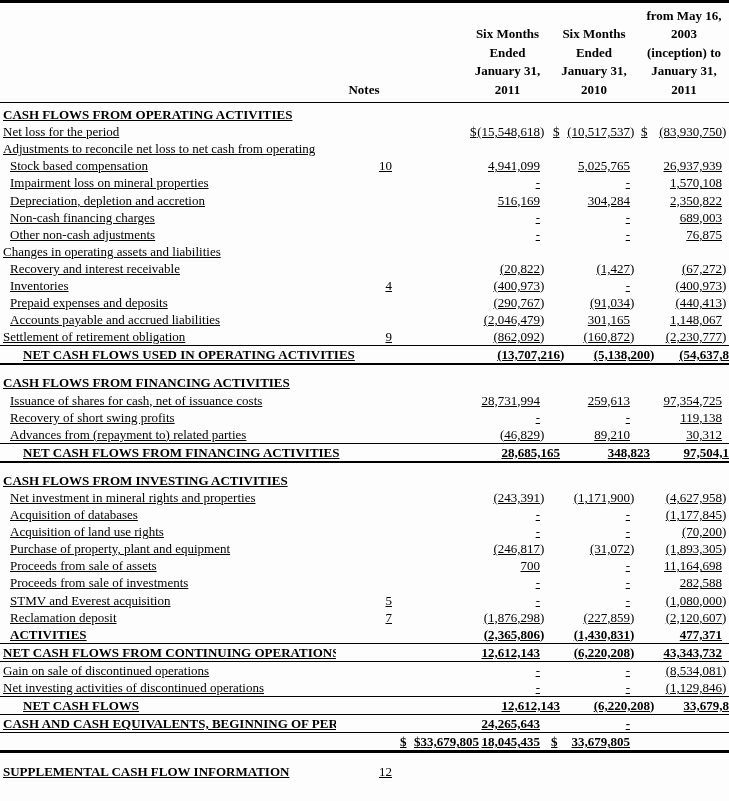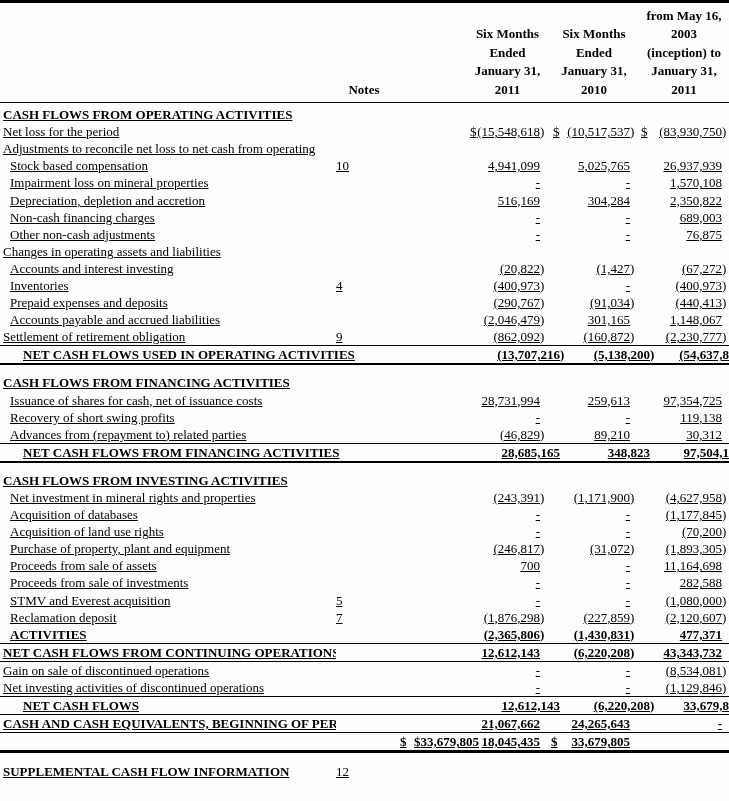--- a/index.html
+++ b/index.html
@@ -37,21 +37,21 @@
   }
   .row.blank{min-height:9px;line-height:9px;}
   .row.gap{min-height:10px;line-height:10px;}
   .row.bold{font-weight:bold;}
   .row.rt{border-top:1.5px solid #000;padding-left:20px;}
   .row.rb{border-bottom:2px solid #000;}
   .row.rb1{border-bottom:1.5px solid #000;}
   .row.rbthick{border-bottom:3.5px solid #000;}
   .lbl{padding-left:3px;white-space:nowrap;overflow:hidden;}
   .lbl.ind{padding-left:10px;}
-  .note{text-align:left;font-weight:normal;}
+  .note{text-align:right;font-weight:normal;}
   .num{display:flex;justify-content:space-between;white-space:nowrap;}
   .num.c1{padding-left:78px;}
   .num.c2{padding-left:8px;}
   .num.c3{padding-left:6px;}
   .num .cur{text-align:left;}
   .num .val{margin-left:auto;text-align:right;padding-right:5px;}
   .hang{display:inline-block;width:0;overflow:visible;}
 </style>
 </head>
 <body>
@@ -215,21 +215,21 @@
         <div class="num c2">
           <div class="cur"></div>
           <div class="val"></div>
         </div>
         <div class="num c3">
           <div class="cur"></div>
           <div class="val"></div>
         </div>
       </div>
       <div class="row">
-        <div class="lbl ind">Accounts and interest investing</div>
+        <div class="lbl ind">Recovery and interest receivable</div>
         <div class="note"></div>
         <div class="num c1">
           <div class="cur"></div>
           <div class="val">(20,822<div class="hang">)</div></div>
         </div>
         <div class="num c2">
           <div class="cur"></div>
           <div class="val">(1,427<div class="hang">)</div></div>
         </div>
         <div class="num c3">
@@ -619,24 +619,20 @@
           <div class="val">(6,220,208<div class="hang">)</div></div>
         </div>
         <div class="num c3">
           <div class="cur"></div>
           <div class="val">33,679,805</div>
         </div>
       </div>
       <div class="row bold rb1">
         <div class="lbl">CASH AND CASH EQUIVALENTS, BEGINNING OF PERIOD</div>
         <div class="note"></div>
-        <div class="num c1">
-          <div class="cur"></div>
-          <div class="val">21,067,662</div>
-        </div>
         <div class="num c2">
           <div class="cur"></div>
           <div class="val">24,265,643</div>
         </div>
         <div class="num c3">
           <div class="cur"></div>
           <div class="val">-</div>
         </div>
       </div>
       <div class="row bold rbthick">

